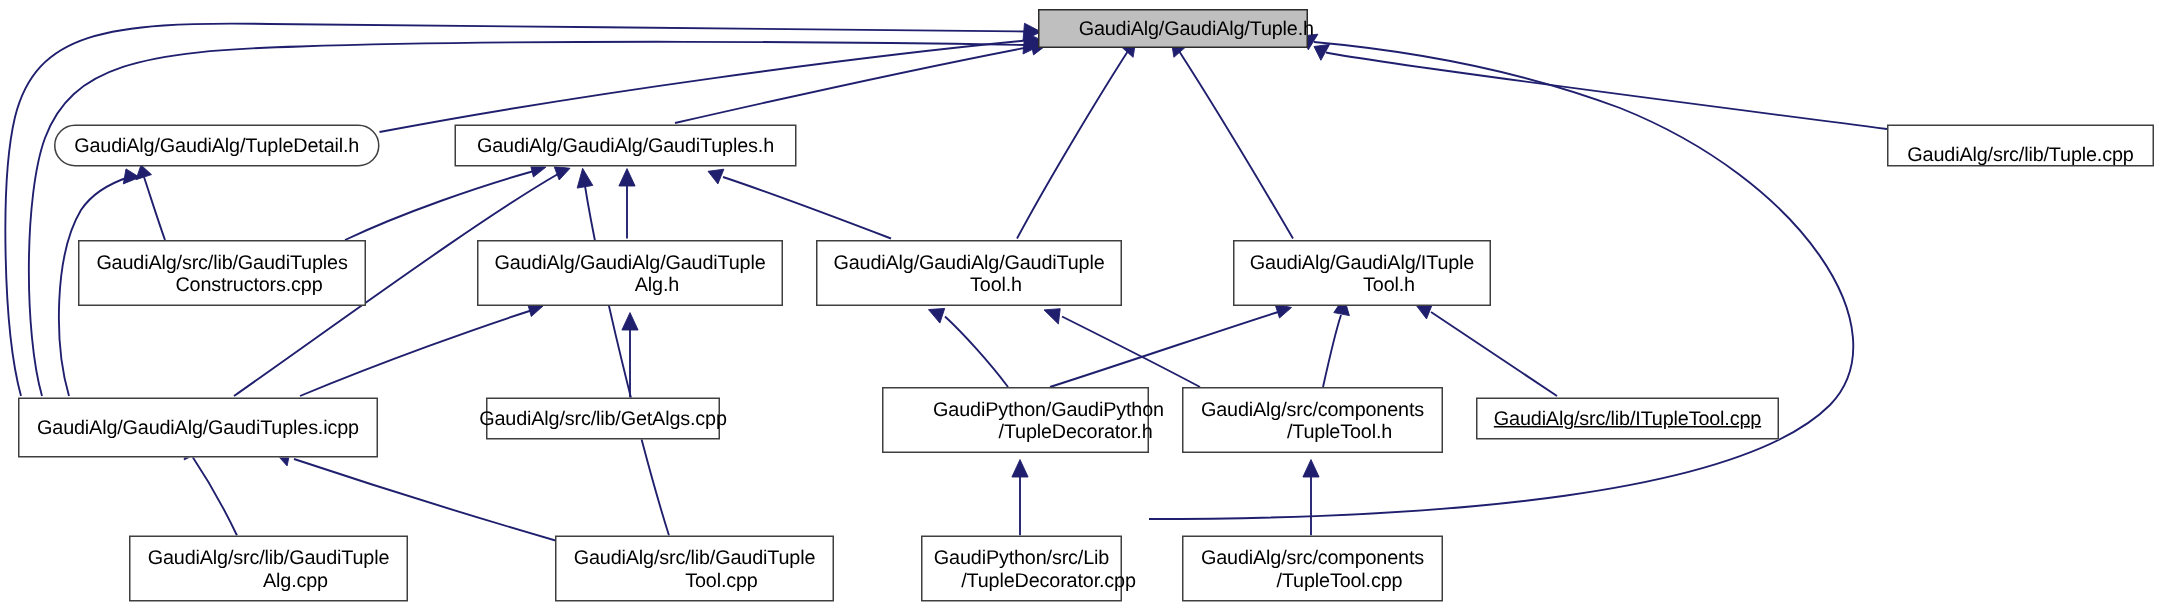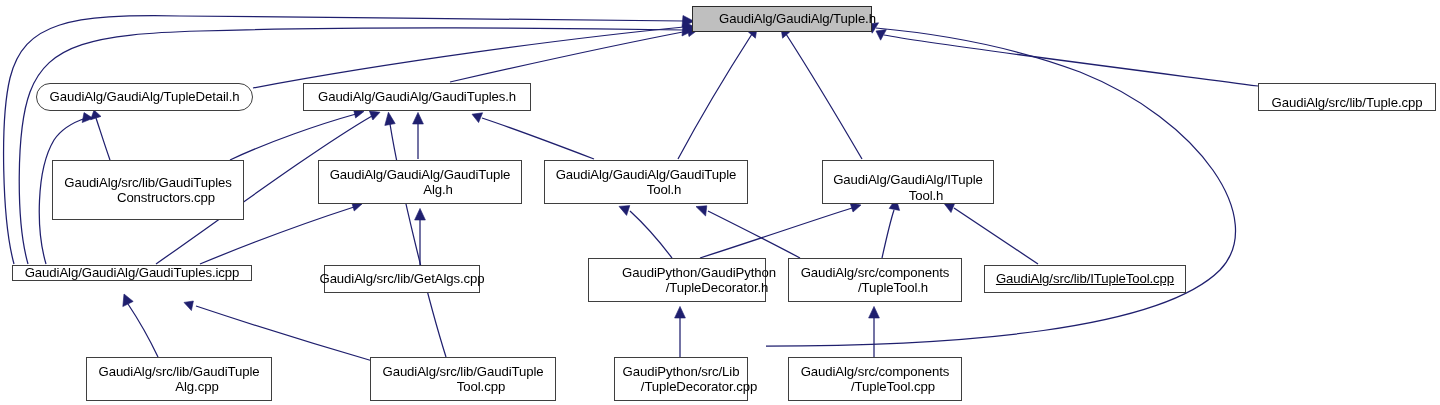--- a/index.html
+++ b/index.html
@@ -156,41 +156,41 @@
   </div>
 
   <div class="node" style="left:303px; top:83px; width:228px; height:28px;">
     <span>GaudiAlg/GaudiAlg/GaudiTuples.h</span>
   </div>
 
   <div class="node" style="left:1258px; top:83px; width:178px; height:28px;justify-content:flex-end;">
     <span>GaudiAlg/src/lib/Tuple.cpp</span>
   </div>
 
-  <div class="node" style="left:52px; top:160px; width:192px; height:60px;">
+  <div class="node" style="left:52px; top:160px; width:192px; height:44px;">
     <span>GaudiAlg/src/lib/GaudiTuples</span>
     <span class="line2">Constructors.cpp</span>
   </div>
 
   <div class="node" style="left:318px; top:160px; width:204px; height:44px;">
     <span>GaudiAlg/GaudiAlg/GaudiTuple</span>
     <span class="line2">Alg.h</span>
   </div>
 
   <div class="node" style="left:544px; top:160px; width:204px; height:44px;">
     <span>GaudiAlg/GaudiAlg/GaudiTuple</span>
     <span class="line2">Tool.h</span>
   </div>
 
-  <div class="node" style="left:822px; top:160px; width:172px; height:44px;justify-content:flex-end;">
+  <div class="node" style="left:822px; top:160px; width:172px; height:44px;">
     <span>GaudiAlg/GaudiAlg/ITuple</span>
     <span class="line2">Tool.h</span>
   </div>
 
-  <div class="node" style="left:12px; top:265px; width:240px; height:16px;text-align:center;">
+  <div class="node" style="left:12px; top:265px; width:240px; height:40px;text-align:center;">
     <span>GaudiAlg/GaudiAlg/GaudiTuples.icpp</span>
   </div>
 
   <div class="node" style="left:324px; top:265px; width:156px; height:28px;">
     <span>GaudiAlg/src/lib/GetAlgs.cpp</span>
   </div>
 
   <div class="node" style="left:588px; top:258px; width:178px; height:44px;padding-left:44px;">
     <span>GaudiPython/GaudiPython</span>
     <span class="line2">/TupleDecorator.h</span>

